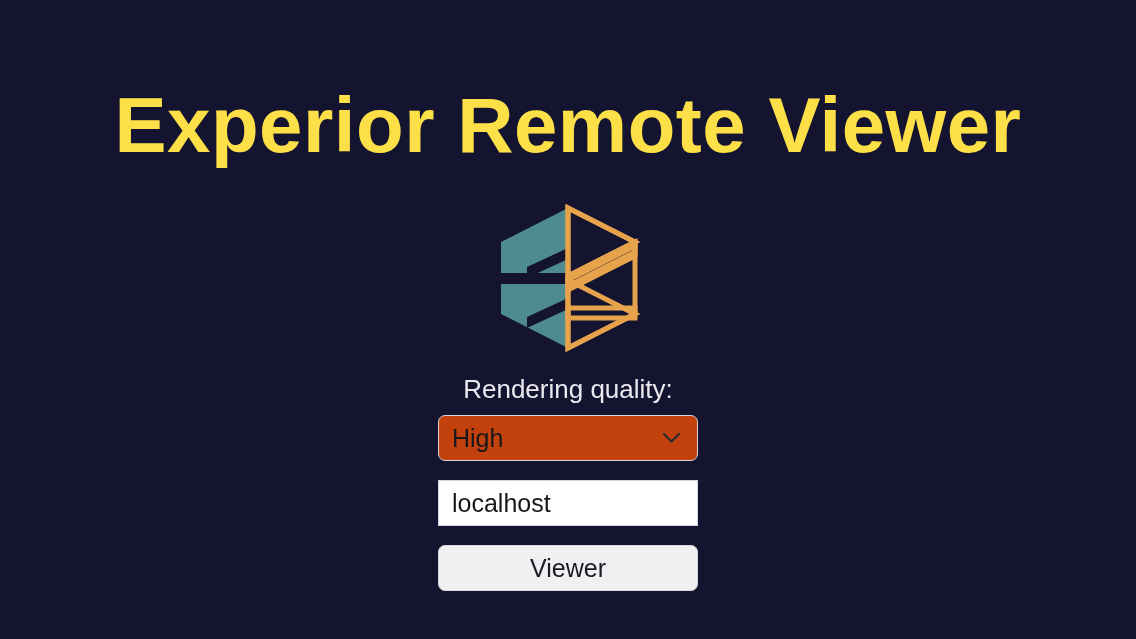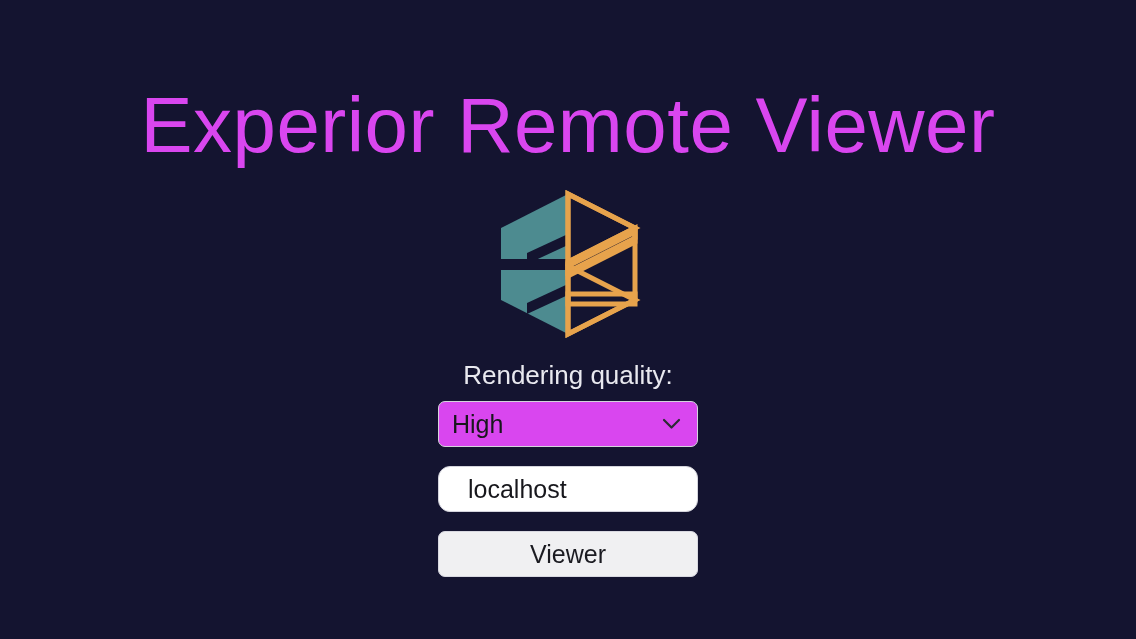--- a/index.html
+++ b/index.html
@@ -16,27 +16,27 @@
   .viewer-root {
     width: 1136px;
     height: 639px;
     position: relative;
     display: flex;
     flex-direction: column;
     align-items: center;
     background: #141430;
   }
   .app-title {
-    margin: 4px;
+    margin: 18px;
     padding: 0;
-    font-weight: 400;
+    font-weight: 700;
     font-size: 78px;
     line-height: 1;
     letter-spacing: 0.5px;
-    color: #d946ef;
+    color: #fde047;
     margin-top: 86px;
     white-space: nowrap;
   }
   .logo-wrap {
     margin-top: 22px;
     width: 150px;
     height: 148px;
     display: block;
   }
   .logo-wrap svg {
@@ -55,21 +55,21 @@
     color: #e9e9ef;
     font-size: 26px;
     line-height: 1;
     text-align: center;
     margin-bottom: 13px;
     font-weight: 400;
   }
   .select-box {
     position: relative;
     height: 46px;
-    background: #d946ef;
+    background: #c2410c;
     border-radius: 7px;
     border: 1px solid #d4d4dc;
     box-sizing: border-box;
     display: flex;
     align-items: center;
     cursor: pointer;
   }
   .select-value {
     font-size: 25px;
     color: #17171c;
@@ -82,27 +82,27 @@
     top: 50%;
     transform: translateY(-50%);
     width: 19px;
     height: 12px;
   }
   .chevron-icon svg { display: block; }
   .host-input {
     margin-top: 19px;
     height: 46px;
     background: #ffffff;
-    border-radius: 12px;
+    border-radius: 0;
     border: 1px solid #d4d4dc;
     box-sizing: border-box;
     font-size: 25px;
     color: #17171c;
     font-family: "Liberation Sans", sans-serif;
-    padding: 0 29px;
+    padding: 0 13px;
     outline: none;
     width: 100%;
     display: block;
   }
   .connect-btn {
     margin-top: 19px;
     height: 46px;
     background: #f0f0f2;
     border-radius: 7px;
     border: 1px solid #d8d8e0;

